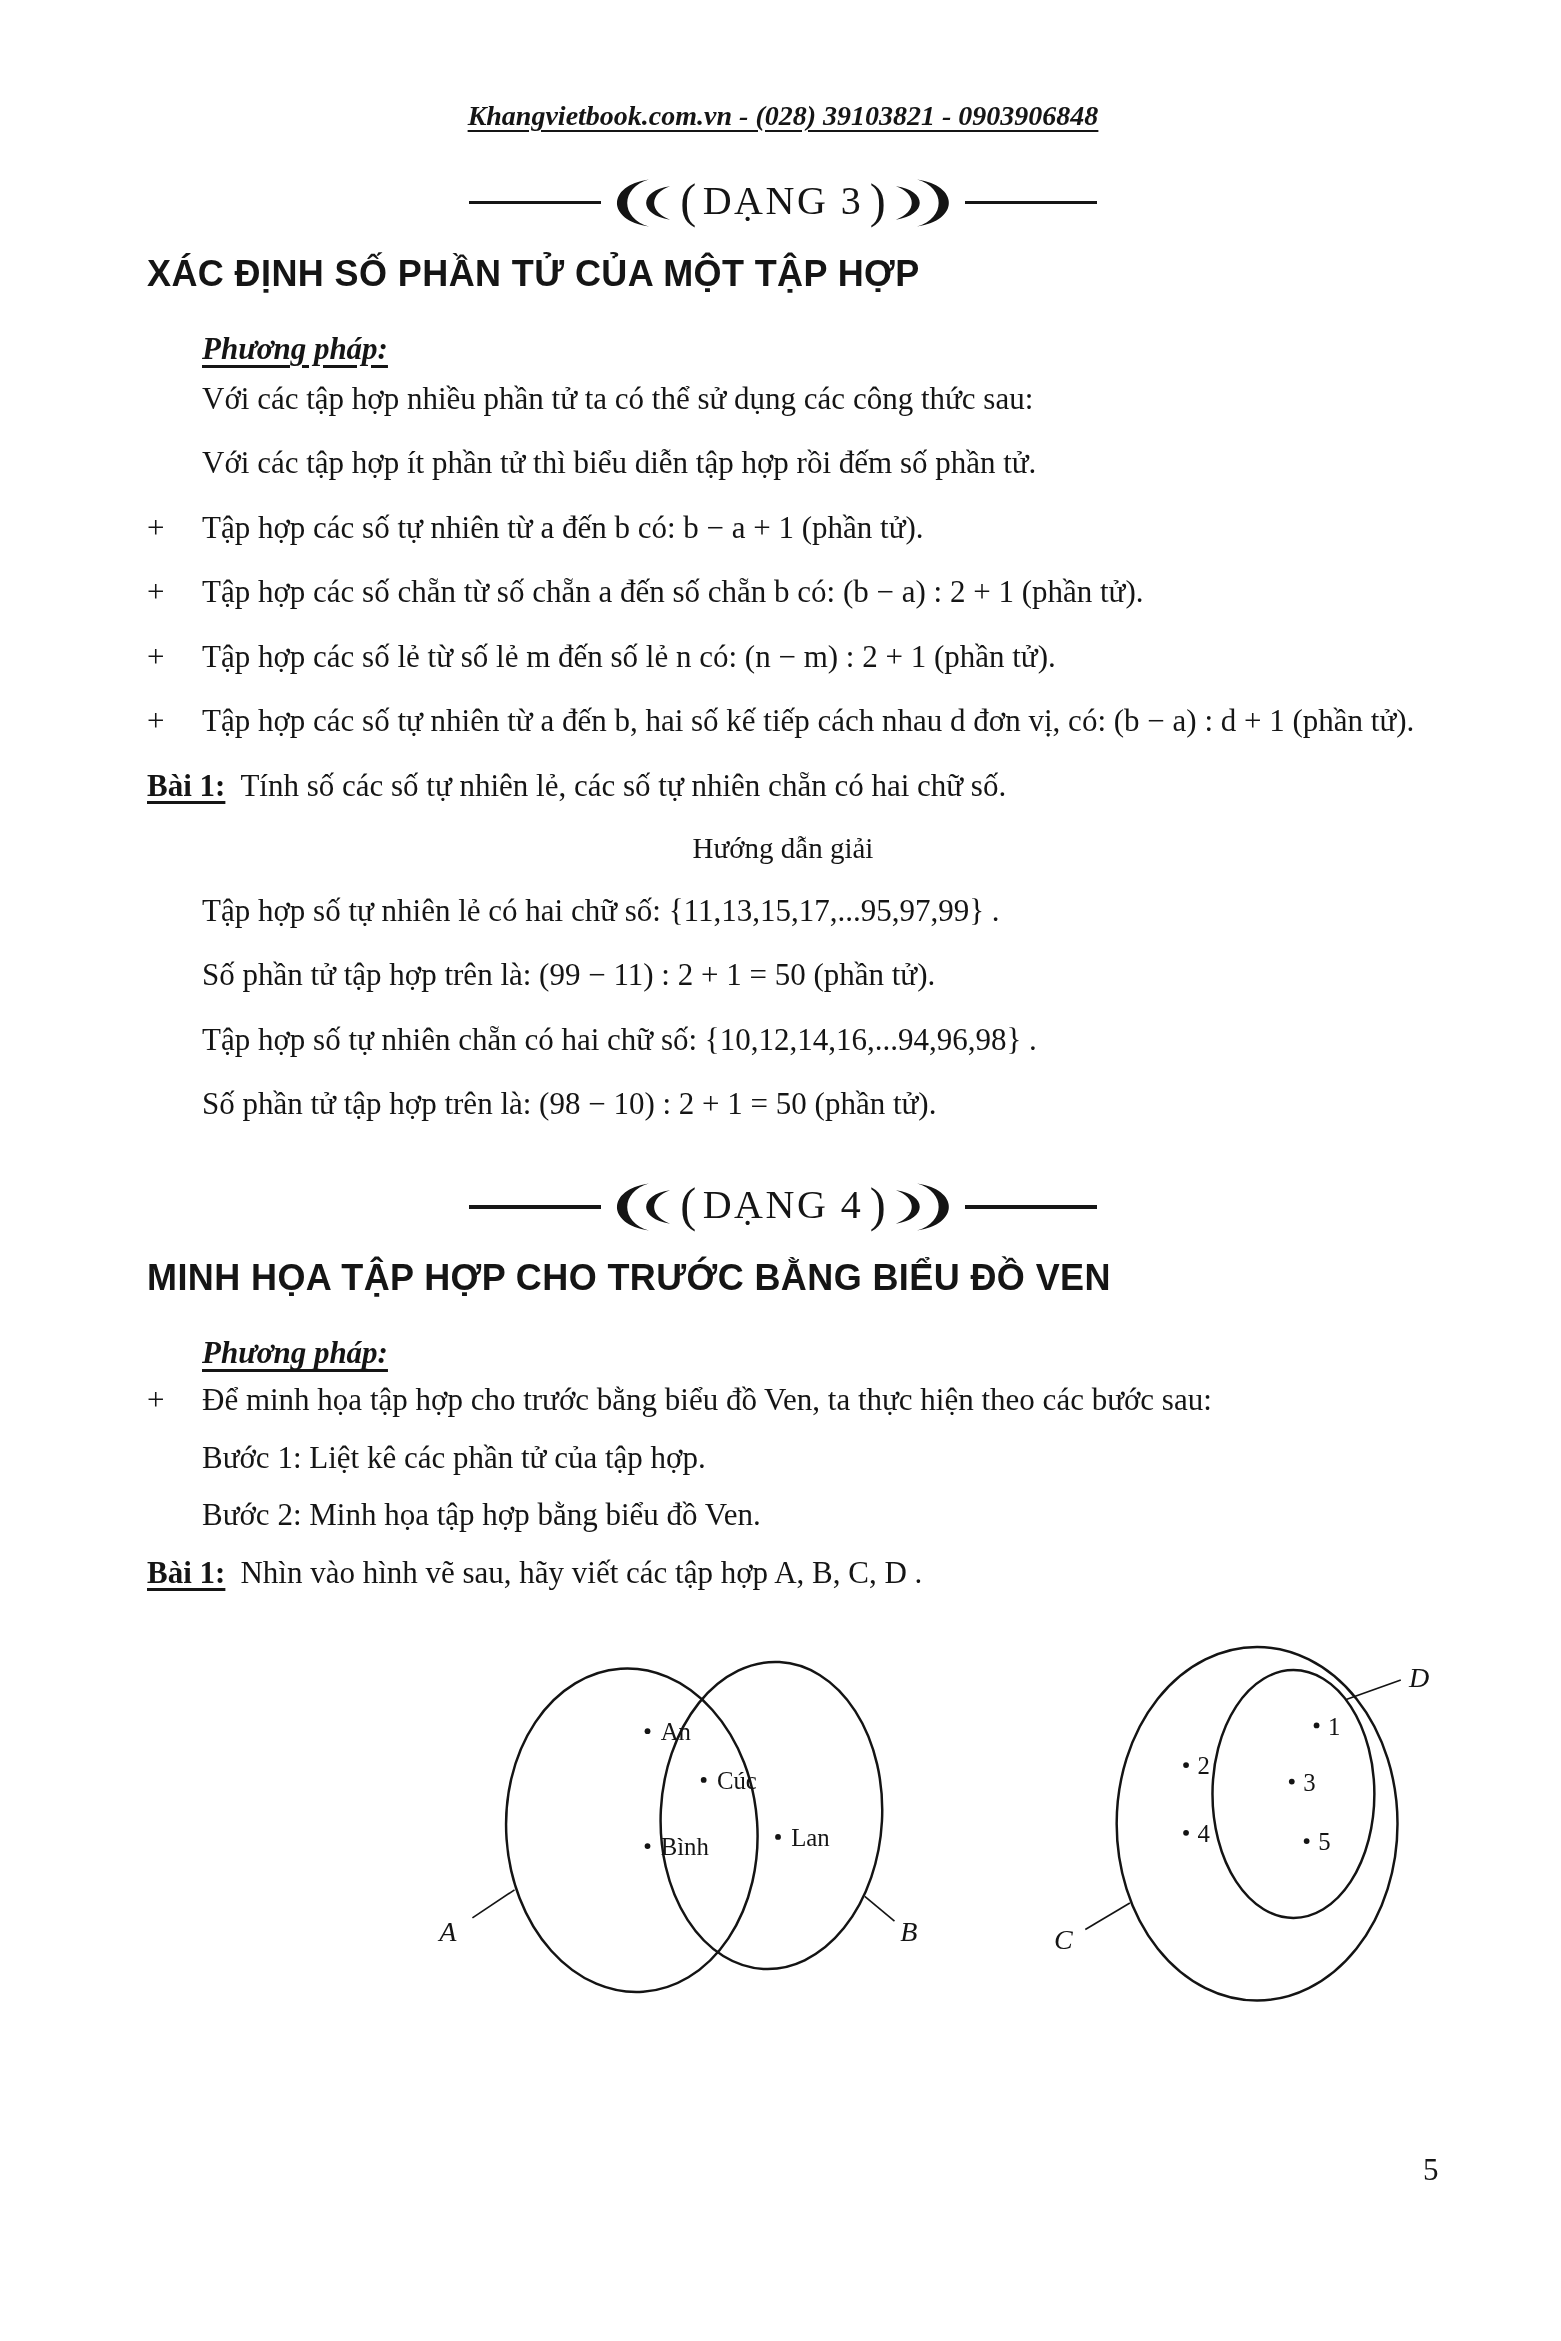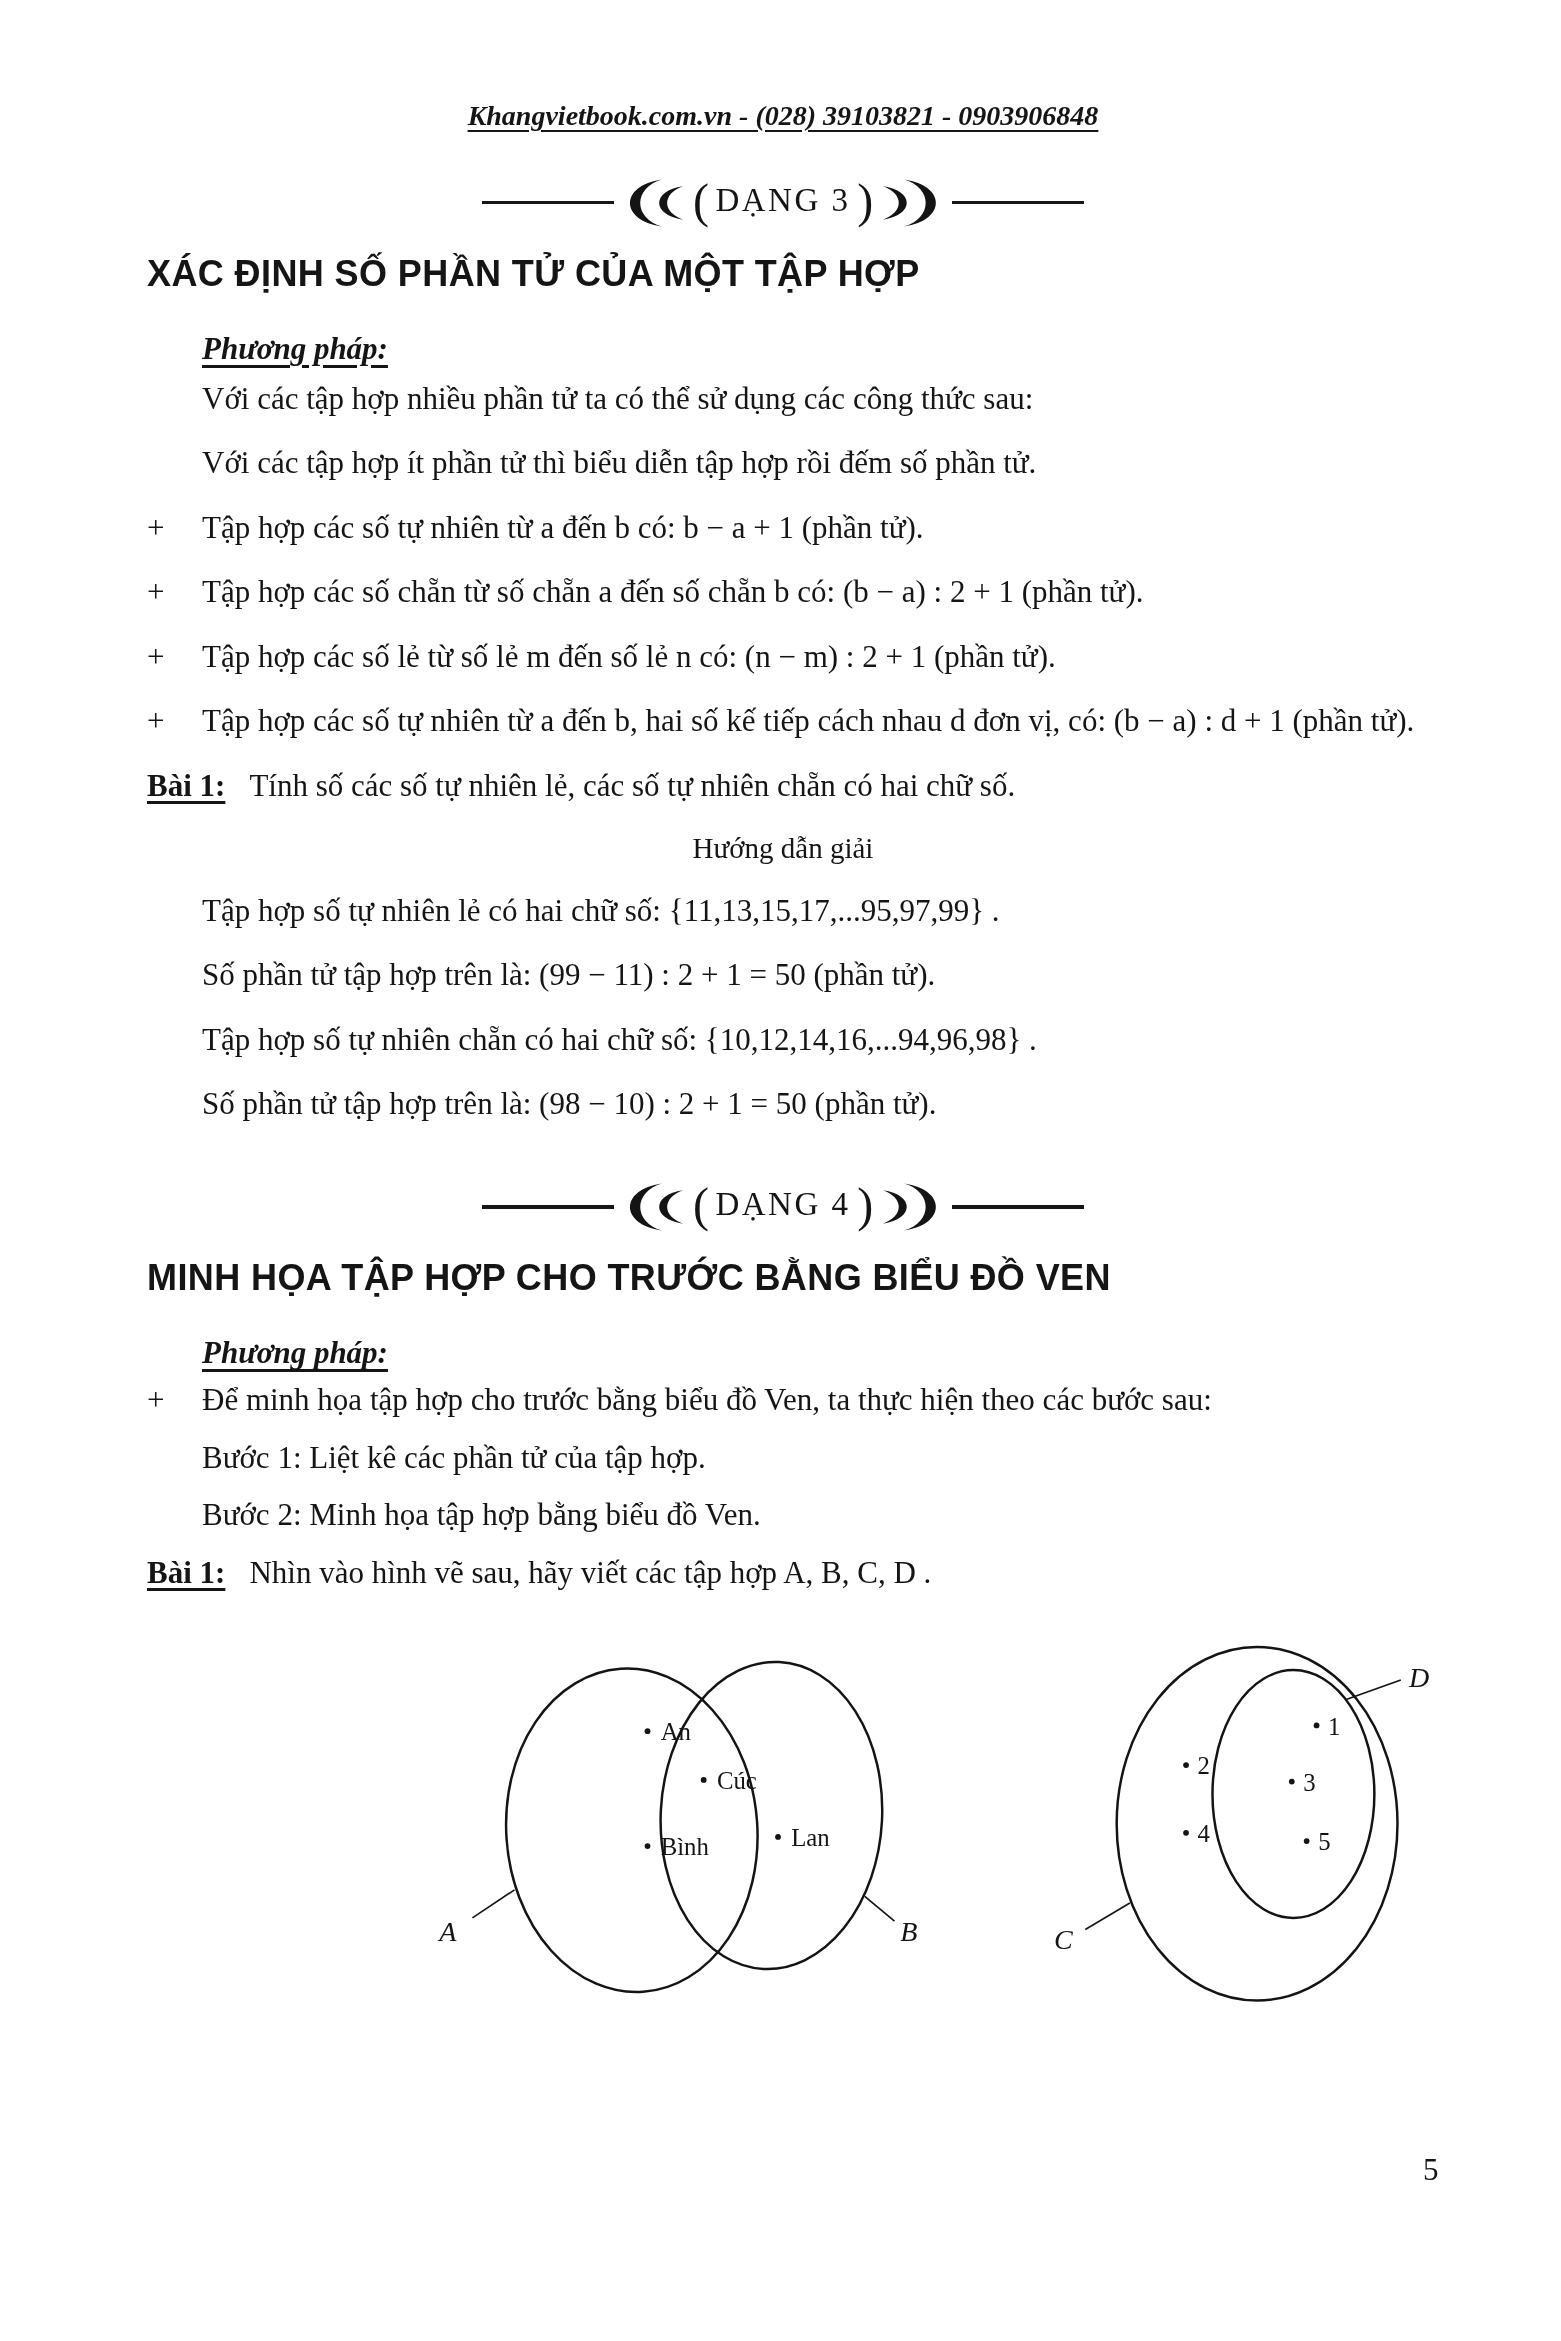--- a/index.html
+++ b/index.html
@@ -15,35 +15,35 @@
 
   .doc-header { padding-top: 100px; text-align: center; font-size: 28px; font-weight: 700; font-style: italic; }
   .doc-header .hdr { text-decoration: underline; text-underline-offset: 5px; }
 
   .banner { display: flex; align-items: center; justify-content: center; margin-top: 40px; height: 61px; }
   .banner .rule { width: 132px; height: 3.3px; background: #161616; }
   .swoosh { width: 69px; height: 50px; margin: 0 1.7px; }
   .swoosh path { fill: #141414; }
   .swoosh.flip { transform: scaleX(-1); }
   .big-paren { font-size: 48px; line-height: 48px; padding: 0 6.6px; transform: translateY(-2.5px); }
-  .banner-label { font-size: 33px; letter-spacing: 2.5px; transform: translateY(-1.7px); }
+  .banner-label { font-size: 40px; letter-spacing: 2.5px; transform: translateY(-1.7px); }
 
   .sec-title { margin-top: 20px; font-family: "Liberation Sans", "DejaVu Sans", sans-serif; font-weight: 700; font-size: 36px; letter-spacing: 0.4px; }
 
   .method { margin-top: 36px; margin-left: 55px; font-size: 31px; font-weight: 700; font-style: italic; text-decoration: underline; text-underline-offset: 5.8px; }
 
   .para { font-size: 31px; }
   .s3 { line-height: 2.08; }
   .s4 { line-height: 1.85; }
   .ind { margin-left: 55px; }
   .plus-item { position: relative; padding-left: 55px; }
   .plus-mark { position: absolute; left: 0; top: 0; }
 
   .ex-label { font-weight: 700; text-decoration: underline; text-underline-offset: 5px; }
-  .ex-text { margin-left: 24px; }
+  .ex-text { margin-left: 15px; }
   .sol-title { text-align: center; font-weight: 400; font-size: 29px; }
 
   .figure { margin-left: 147px; margin-top: 41px; }
   .venn-ellipse { fill: none; stroke: #141414; stroke-width: 3; }
   .pointer { stroke: #141414; stroke-width: 2; }
   .dot { fill: #141414; }
   svg text { font-family: "Liberation Serif", "DejaVu Serif", serif; }
   .venn-name { font-size: 30px; fill: #141414; }
   .venn-num { font-size: 30px; fill: #141414; }
   .venn-set-label { font-size: 34px; font-style: italic; fill: #141414; }

